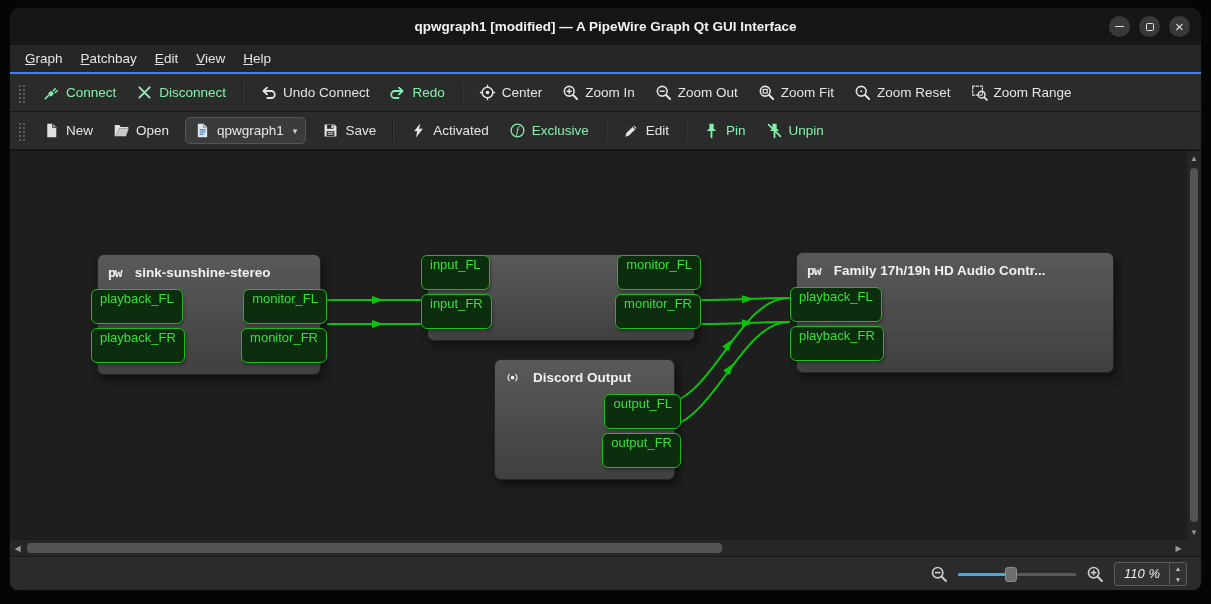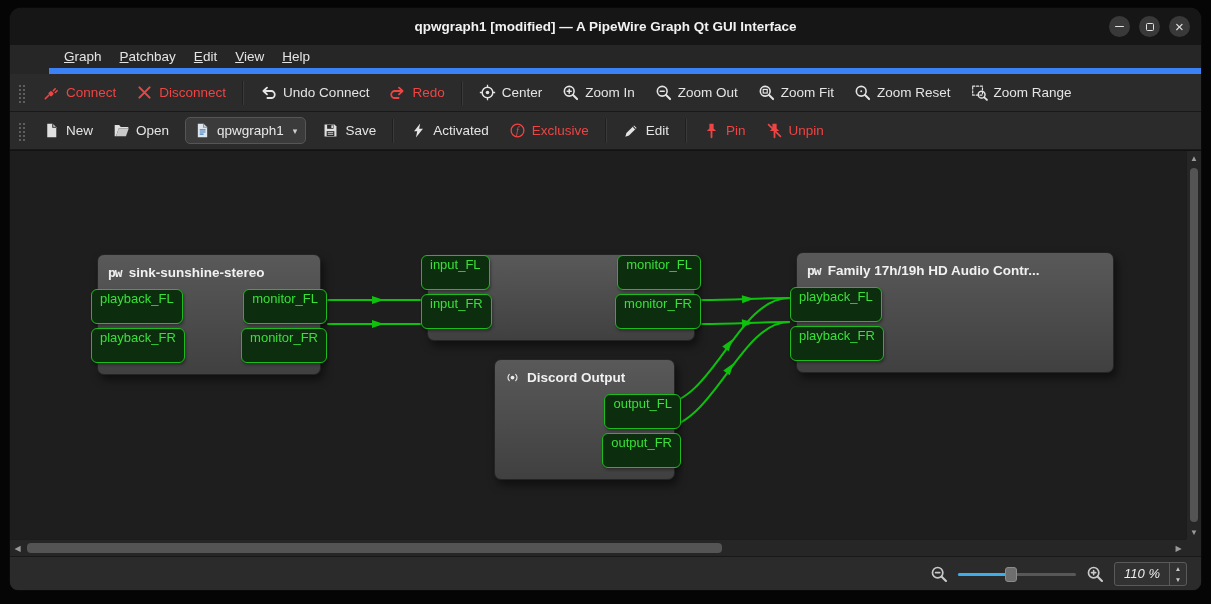--- a/index.html
+++ b/index.html
@@ -15,51 +15,51 @@
               display:flex; align-items:center; justify-content:center; }
   .title { color:#f2f2f2; font-size:13.5px; font-weight:700; }
   .win-controls { position:absolute; right:11px; top:8px; display:flex; gap:9px; }
   .win-btn { width:21px; height:21px; border-radius:50%; background:#393939;
              color:#e3e3e3; display:flex; align-items:center; justify-content:center; }
   .glyph-min { width:9px; height:1.6px; background:#e3e3e3; border-radius:1px; }
   .glyph-max { width:8px; height:8px; border:1.4px solid #e3e3e3; border-radius:1.5px; }
   .glyph-close { font-size:15px; line-height:1; margin-top:-1px; }
 
   
-  .menubar { height:29px; background:#262626; border-bottom:6px solid #3b82f6;
-             display:flex; align-items:center; padding:0 6px;margin-left:39px; }
+  .menubar { height:29px; background:#262626; border-bottom:2px solid #3b82f6;
+             display:flex; align-items:center; padding:0 6px; }
   .menu-item { display:inline-block; padding:4px 9px; color:#e4e4e4; font-size:13.5px;
                border-radius:3px; }
   .menu-item::first-letter { text-decoration:underline; }
 
   
   .toolbar { height:38px; background:#2b2b2b; border-bottom:1px solid #191919;
              display:flex; align-items:center; padding:0 6px; gap:2px; }
   .grip { width:8px; height:20px; margin:0 6px 0 2px;
           background-image:radial-gradient(circle,#5d5d5d 1px,transparent 1.4px);
           background-size:4px 4px; background-position:0 1px; }
   .tb-item { display:flex; align-items:center; gap:6px; height:29px; padding:0 9px;
              border-radius:4px; color:#e4e4e4; font-size:13.5px; white-space:nowrap; }
-  .tb-item.disabled { color:#ef4444;text-align:center; }
+  .tb-item.disabled { color:#86efac;text-align:center; }
   .tb-sep { width:0; height:24px; border-left:1px solid #202020; border-right:1px solid #3a3a3a; margin:0 5px; }
   .icn { width:17px; height:17px; flex:none; display:block; }
   .combo { display:flex; align-items:center; gap:6px; height:27px; padding:0 8px;
            border:1px solid #565656; background:#3b3b3b; border-radius:5px;
            color:#e8e8e8; font-size:13.5px; margin:4px 5px; }
   .chev { font-size:9px; color:#cfcfcf; margin-left:3px; }
 
   
   .main { position:relative; height:406px; background:#1e1e1e; border-top:1px solid #121212; }
   .viewport { position:absolute; left:0; top:0; width:1176px; height:389px; overflow:hidden; }
   .links { position:absolute; left:0; top:0; pointer-events:none; }
 
   .node { position:absolute; background:linear-gradient(#595959,#404040);
           border:1px solid #242424; border-radius:7px;
           box-shadow:3px 5px 9px rgba(0,0,0,.5); padding-bottom:7px; }
-  .nhead { display:flex; align-items:center; gap:7px; height:34px; padding:0 10px;
+  .nhead { display:flex; align-items:center; gap:13px; height:34px; padding:0 10px;
            color:#f1f1f1; font-weight:700; font-size:13.5px; white-space:nowrap; overflow:hidden; }
   .pwicon { font-family:"DejaVu Sans Mono", monospace; font-weight:700; font-size:13px;
             letter-spacing:-1px; color:#ededed; }
   .prow { display:flex; justify-content:space-between; align-items:center; margin-bottom:4px; }
   .port { box-sizing:border-box; height:35px; line-height:17px; padding:0 8px;
           font-size:13px; color:#38e038; background:#0c2d0e;
           border:1.5px solid #1dbb1d; border-radius:6px; white-space:nowrap;
           box-shadow:1px 2px 3px rgba(0,0,0,.35); }
   .pin-l { margin-left:-7px; }
   .pout-r { margin-left:auto; margin-right:-7px; }

